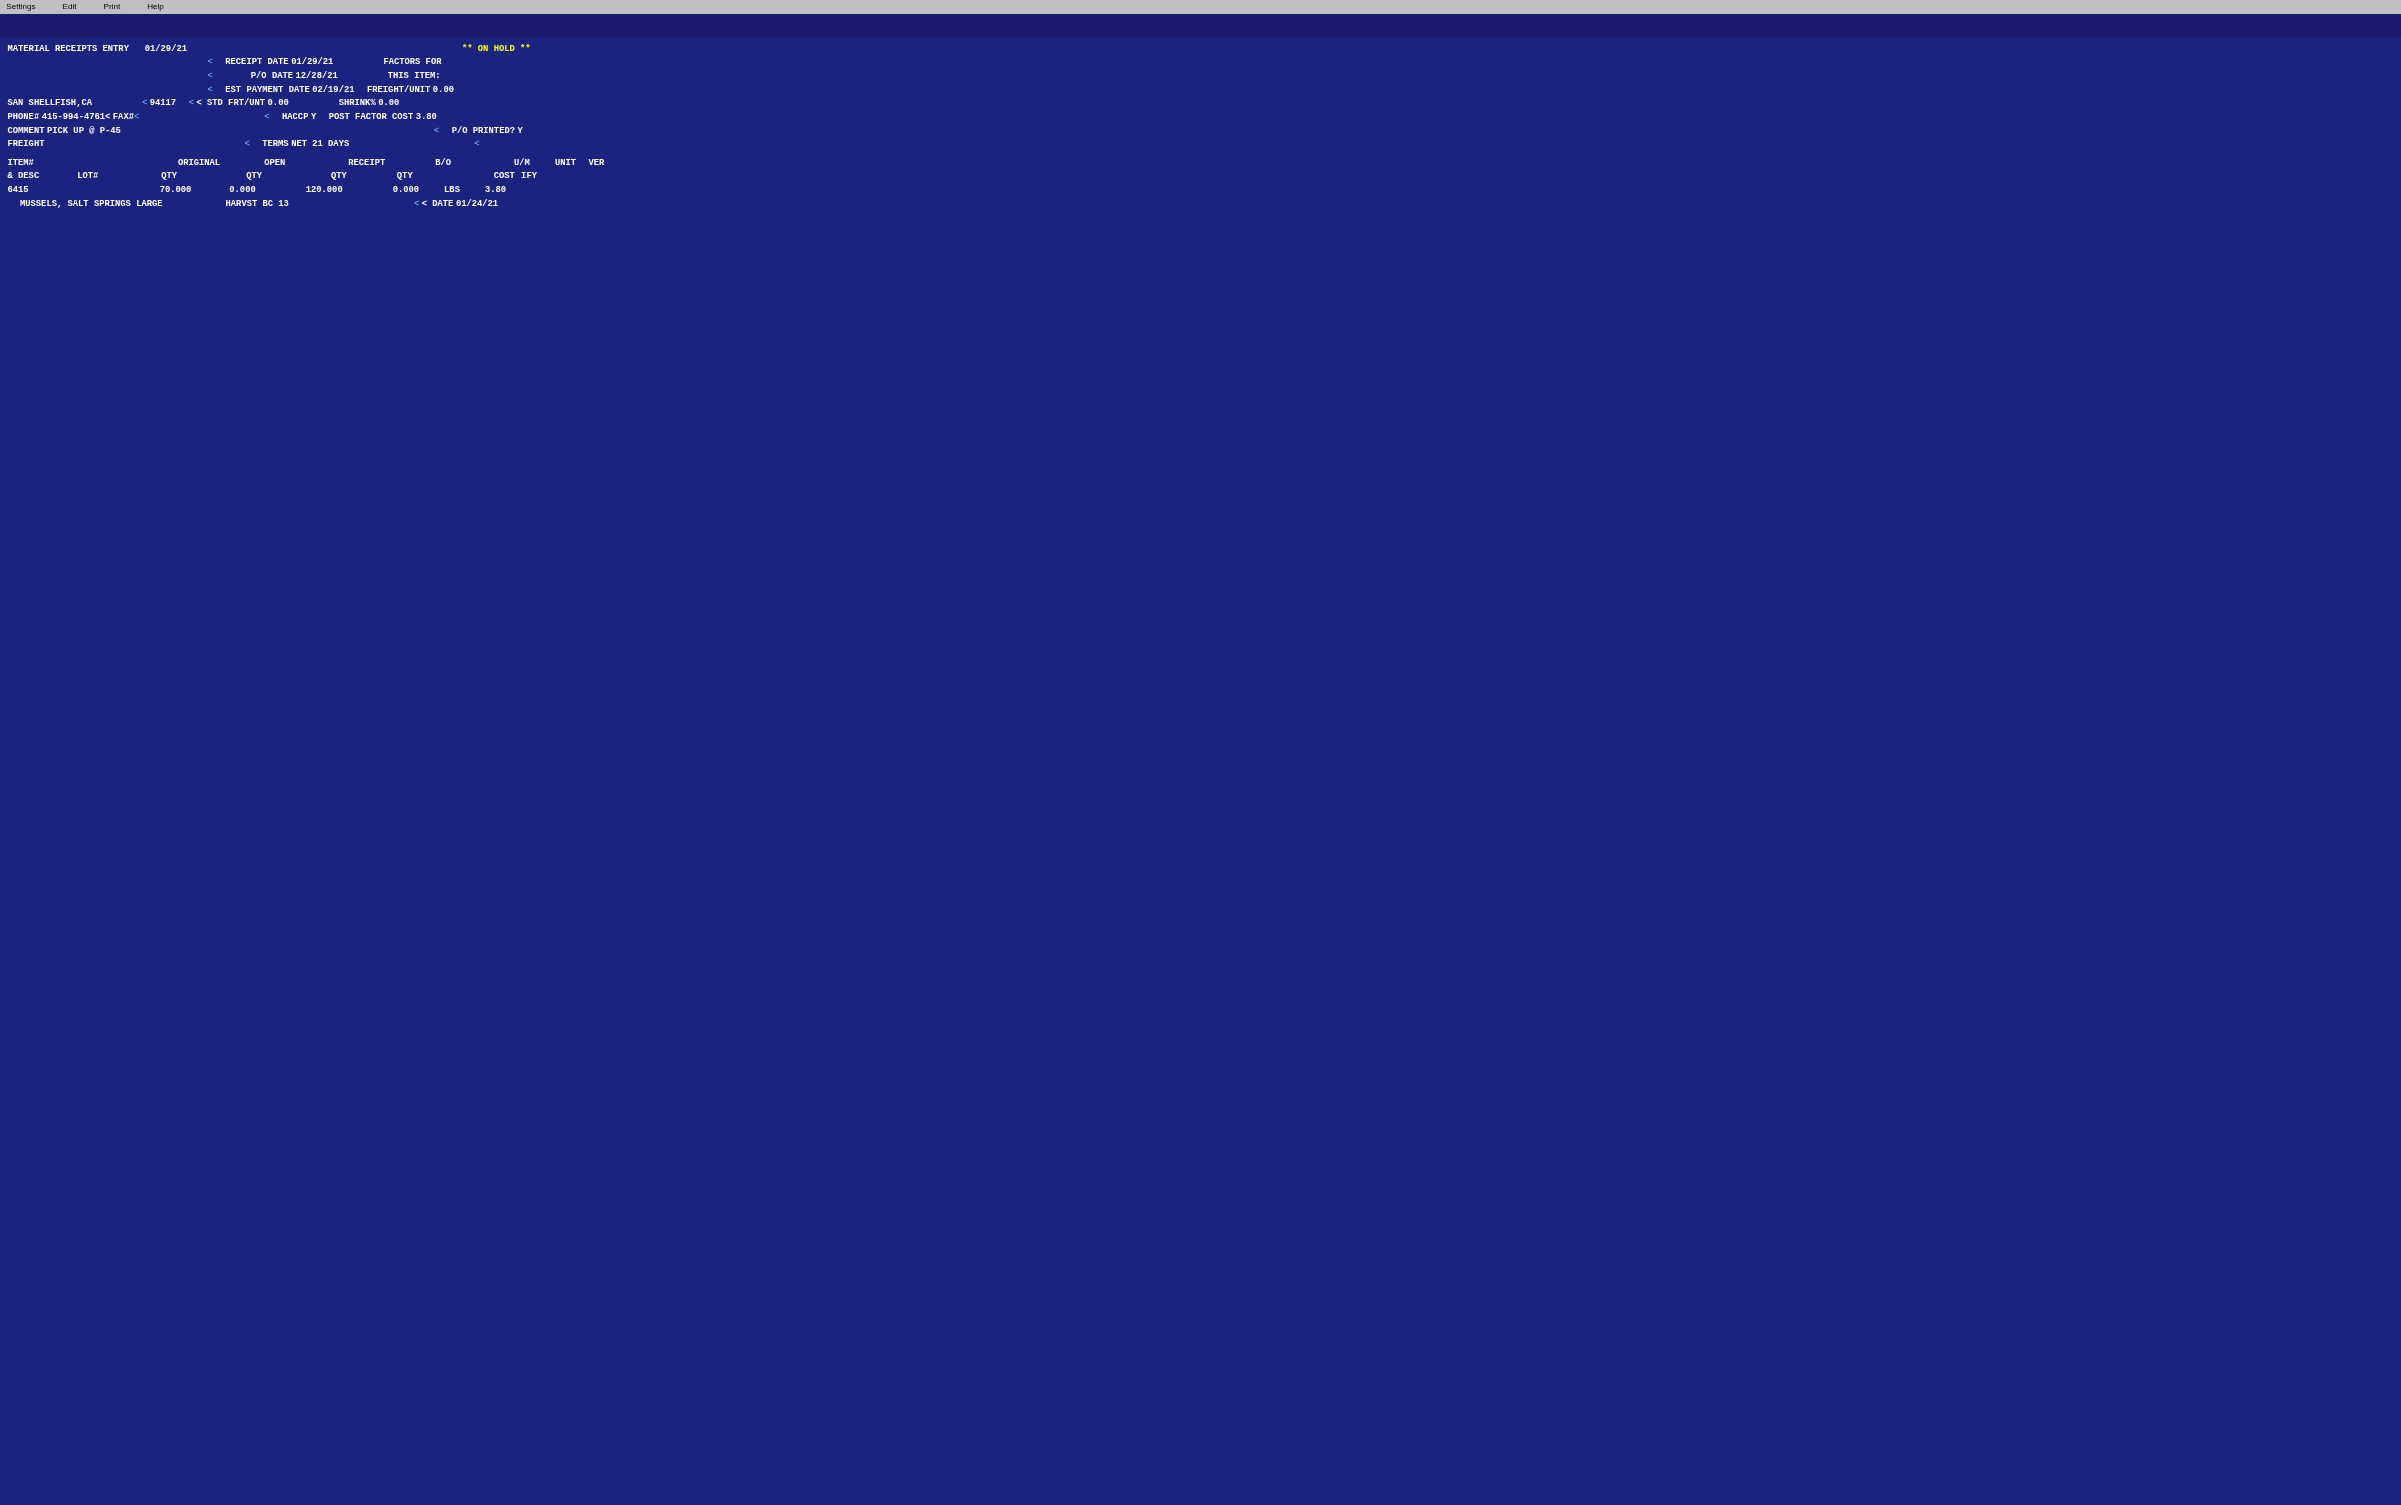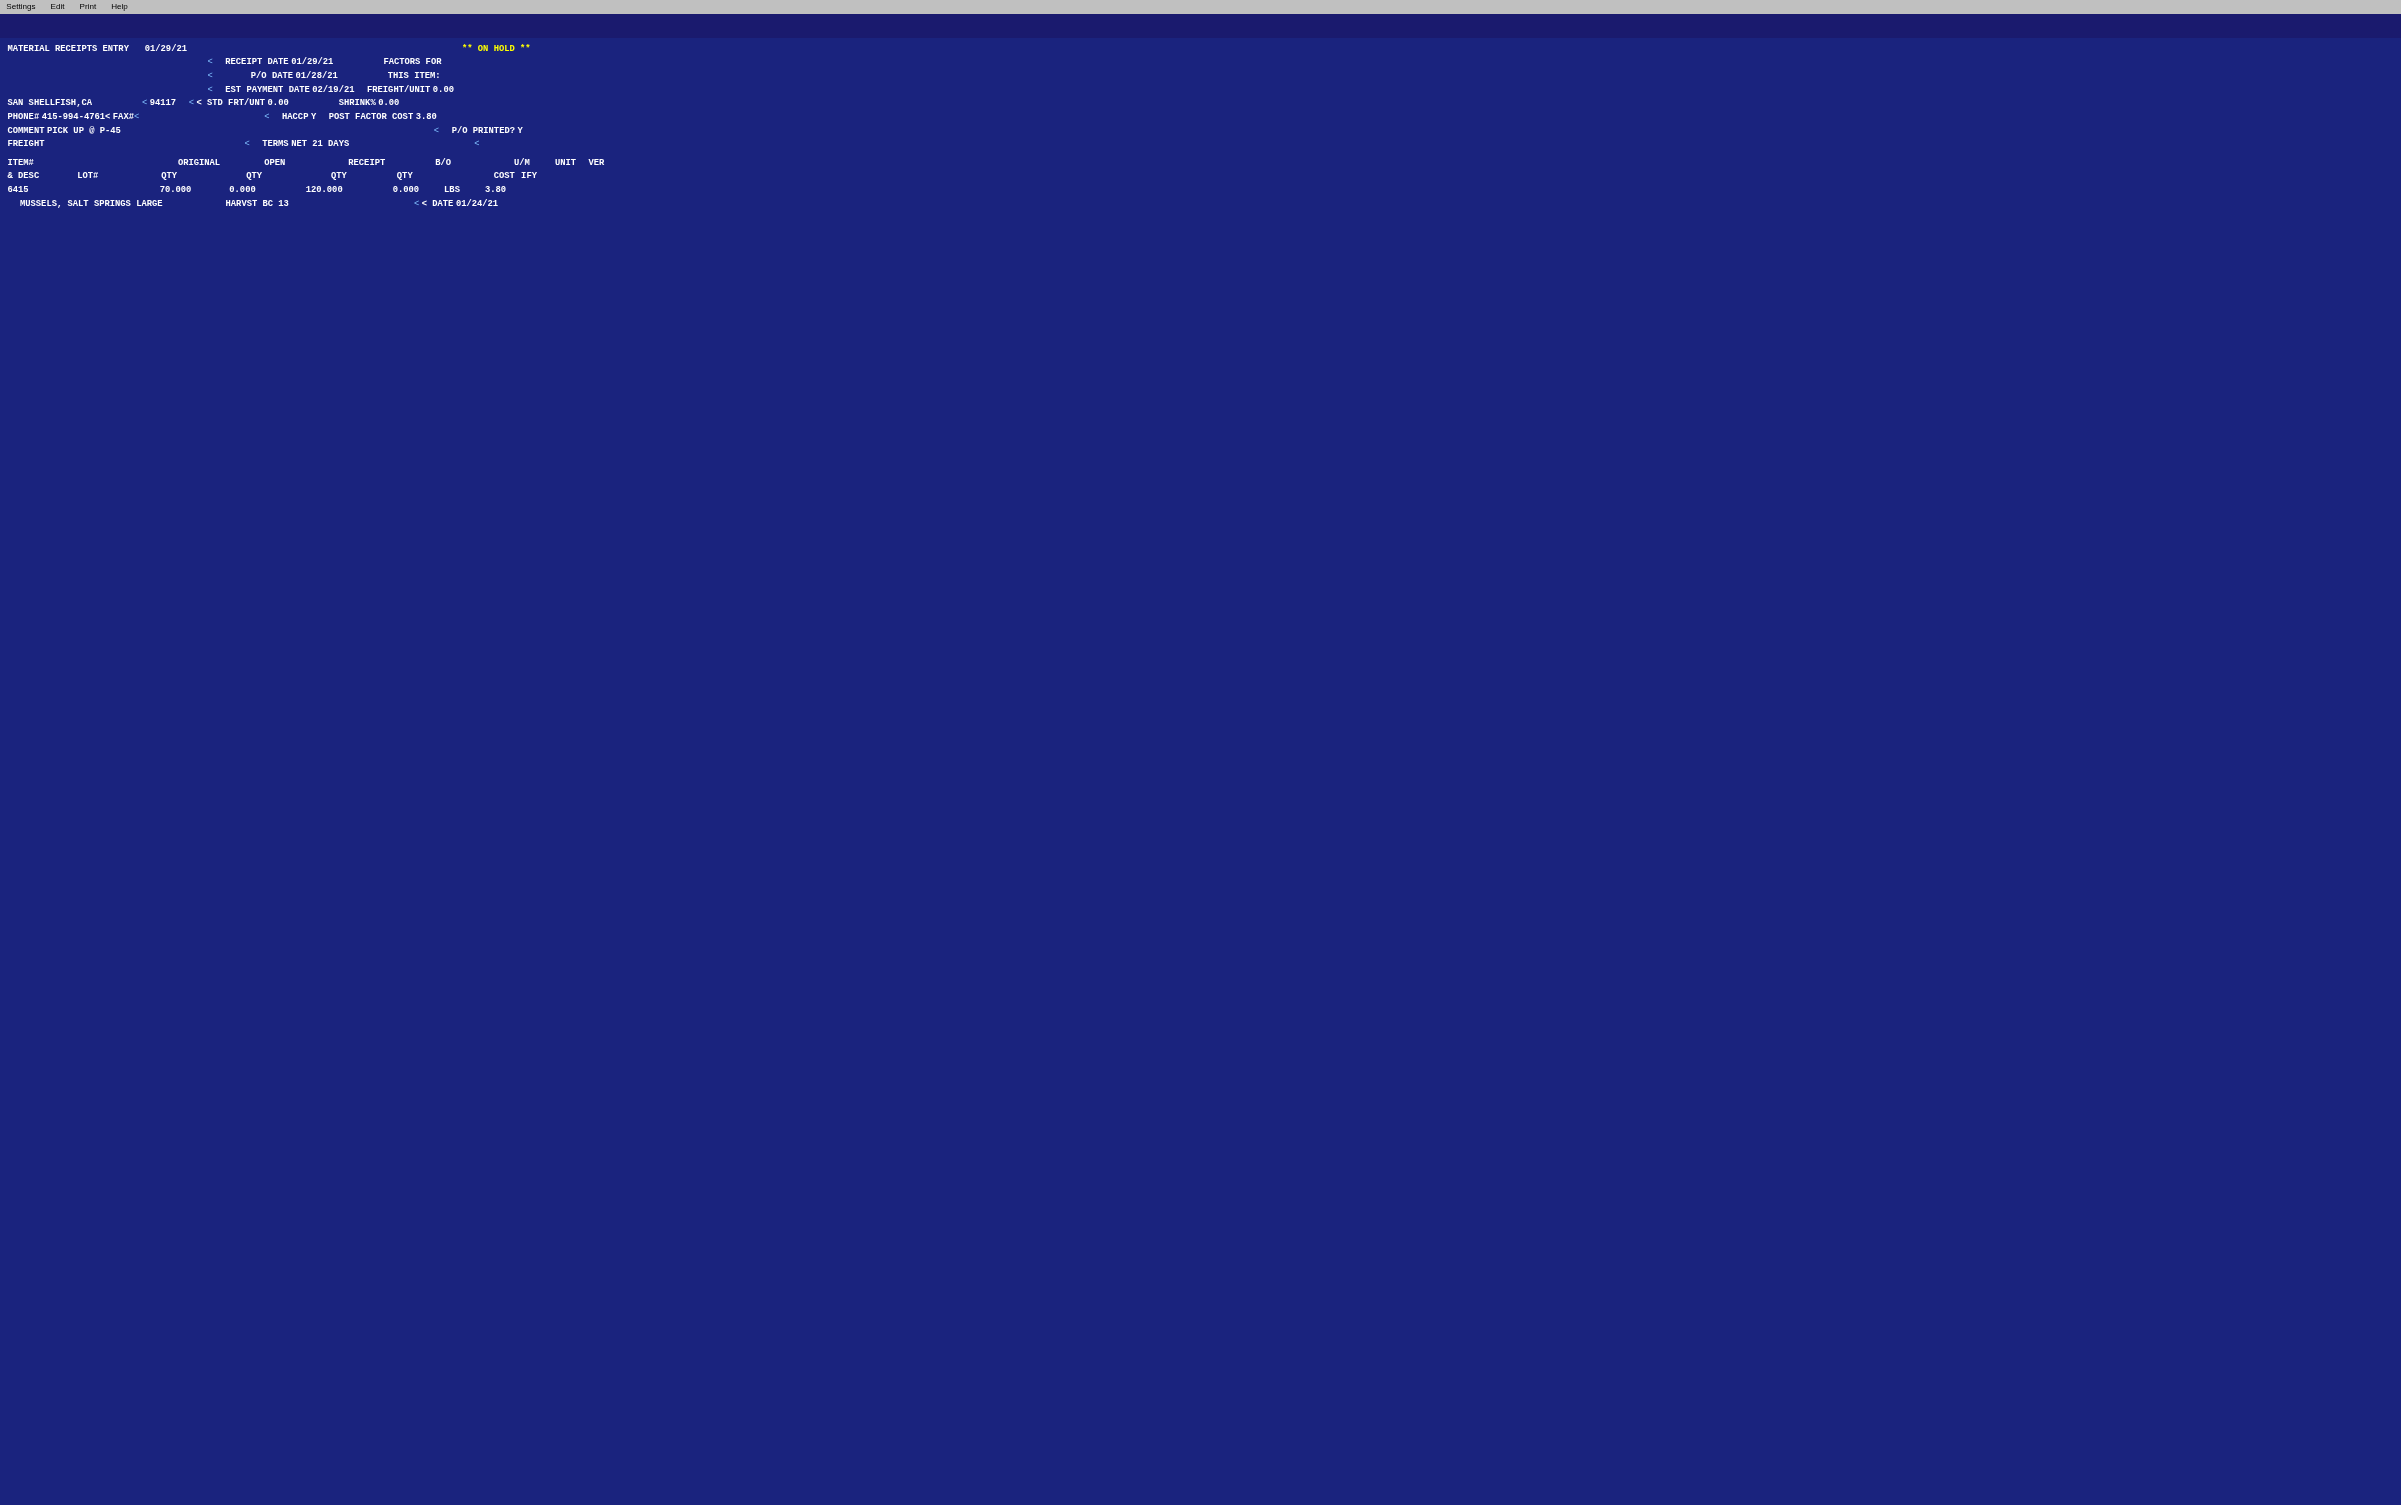--- a/index.html
+++ b/index.html
@@ -17,21 +17,21 @@
       width: 100vw;
       height: 100vh;
     }
 
     .menu-bar {
       background-color: #c0c0c0;
       color: #000000;
       display: flex;
       align-items: center;
       padding: 1.3px 3.8px;
-      gap: 10px;
+      gap: 22px;
       font-family: Arial, sans-serif;
       font-size: 8.1px;
       height: 13.8px;
     }
 
     .menu-item {
       cursor: pointer;
       padding: 0.6px 2.5px;
     }
 
@@ -113,21 +113,21 @@
     <span style="display:inline-block; width: 50px;"></span>
     <span class="bright">FACTORS FOR</span>
   </div>
 
   <div class="terminal-line">
     <span style="display:inline-block; width: 200px;"></span>
     <span style="color:#7fbfff;">&lt;</span>
     <span style="display:inline-block; width:38px;"></span>
     <span class="bright">P/O DATE</span>
     <span style="display:inline-block; width:2.5px;"></span>
-    <span class="bright">01/28/21</span>
+    <span class="bright">12/28/21</span>
     <span style="display:inline-block; width: 50px;"></span>
     <span class="bright">THIS ITEM:</span>
   </div>
 
   <div class="terminal-line">
     <span style="display:inline-block; width: 200px;"></span>
     <span style="color:#7fbfff;">&lt;</span>
     <span style="display:inline-block; width:12.5px;"></span>
     <span class="bright">EST PAYMENT DATE</span>
     <span style="display:inline-block; width:2.5px;"></span>

